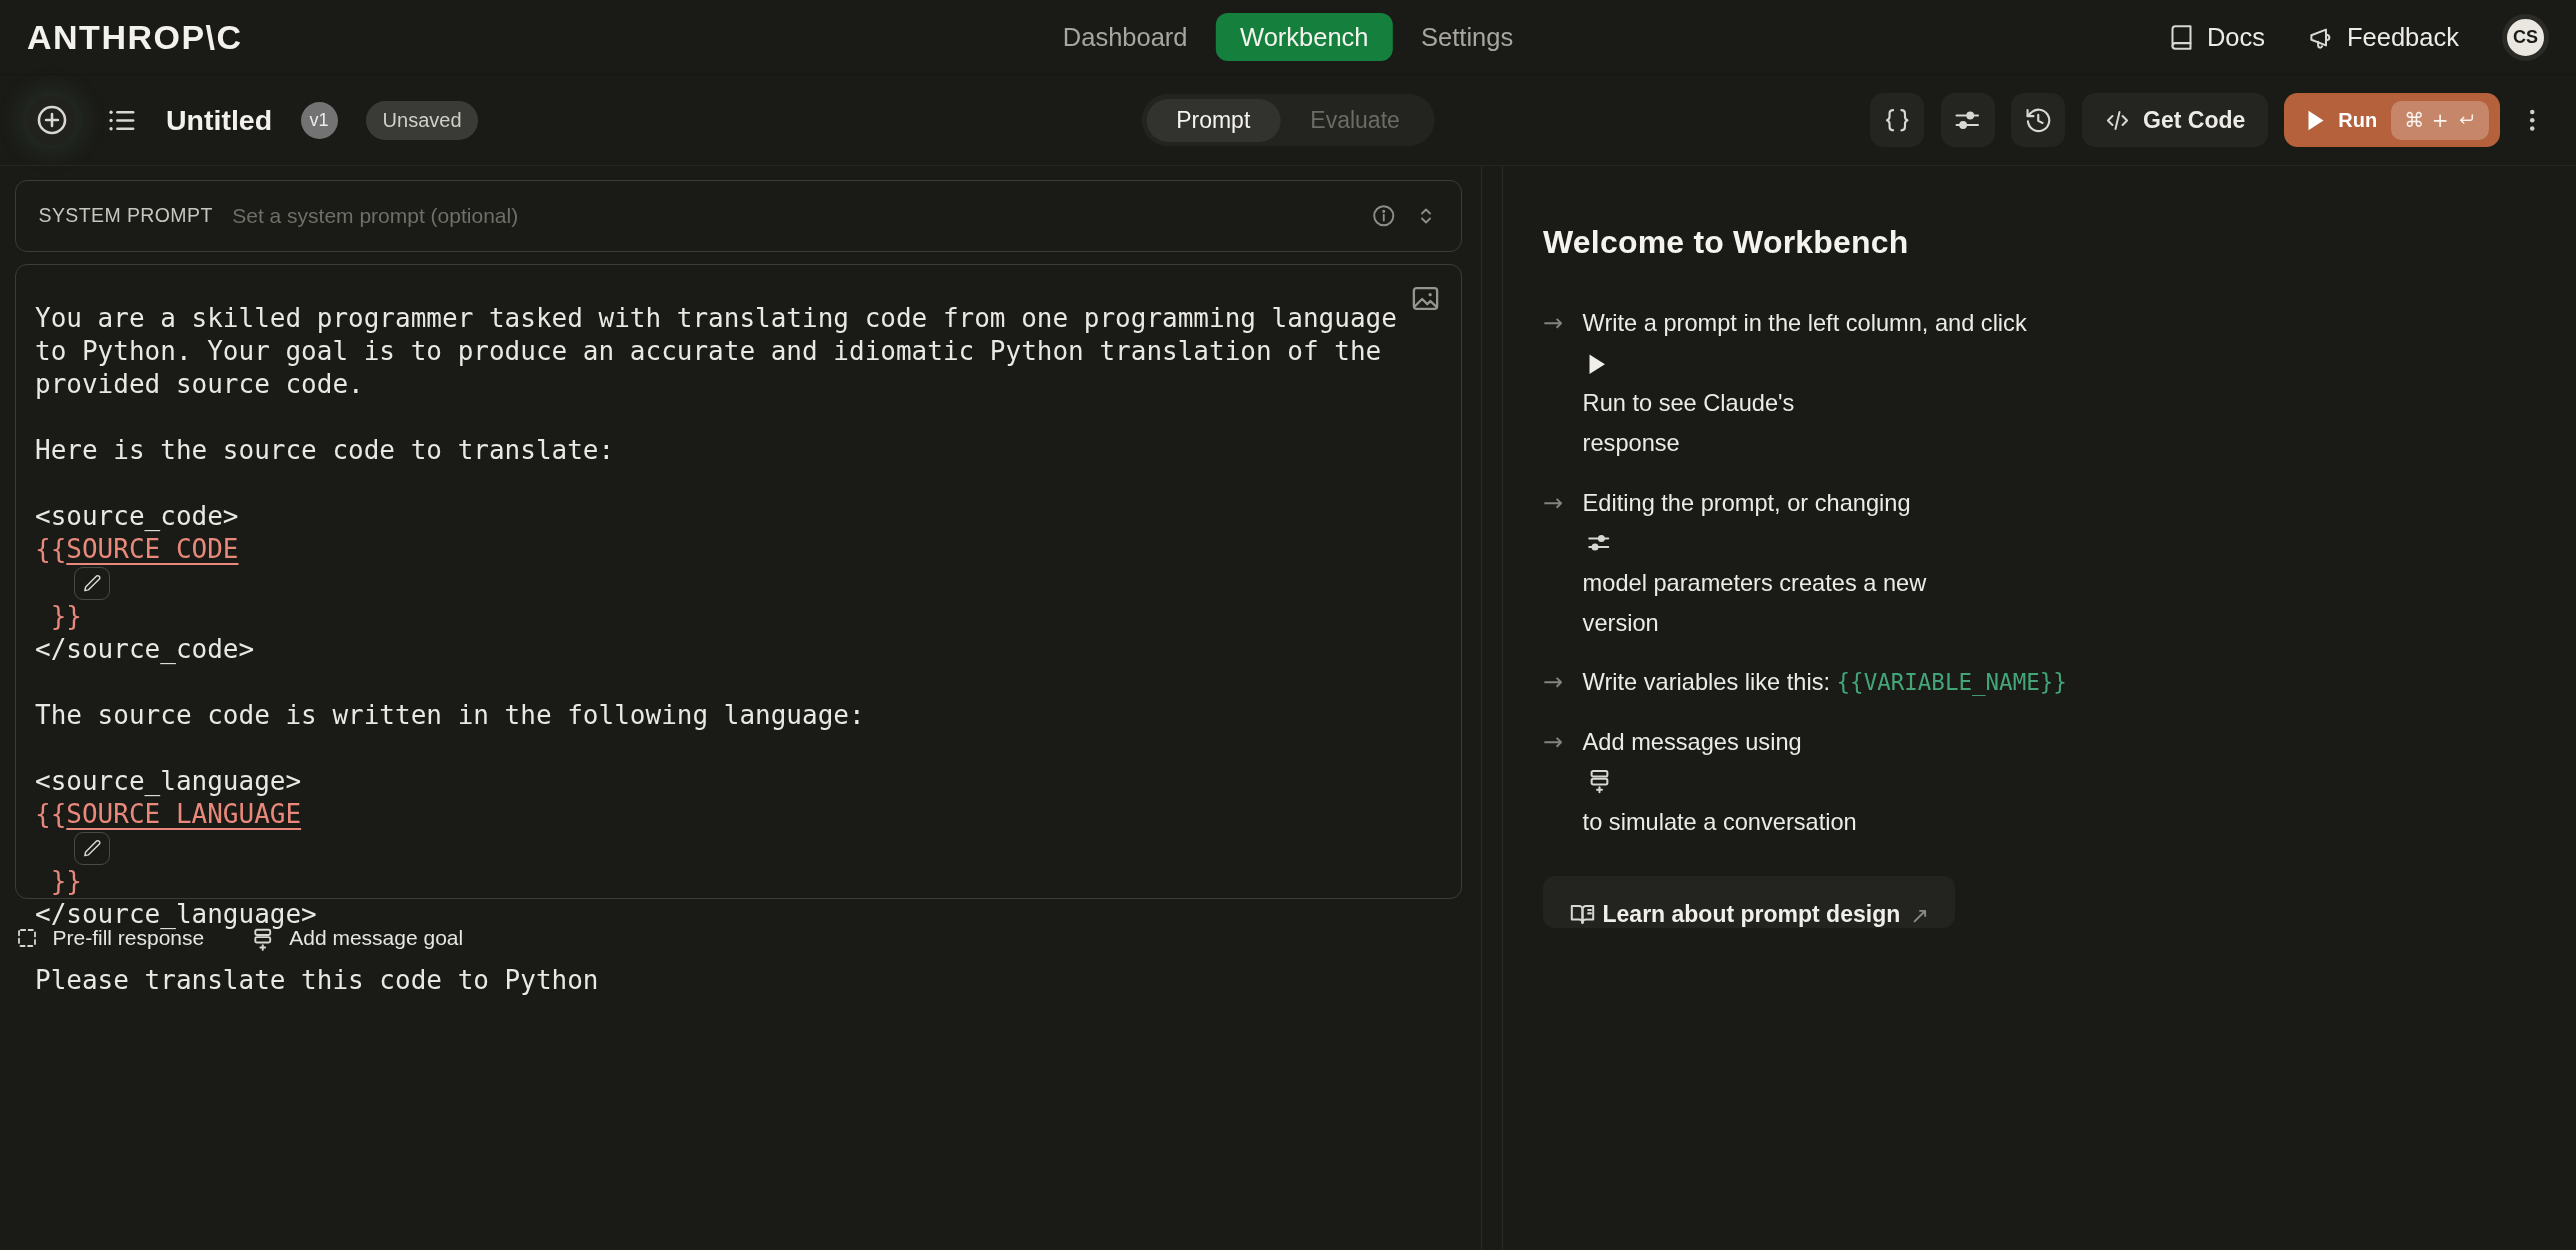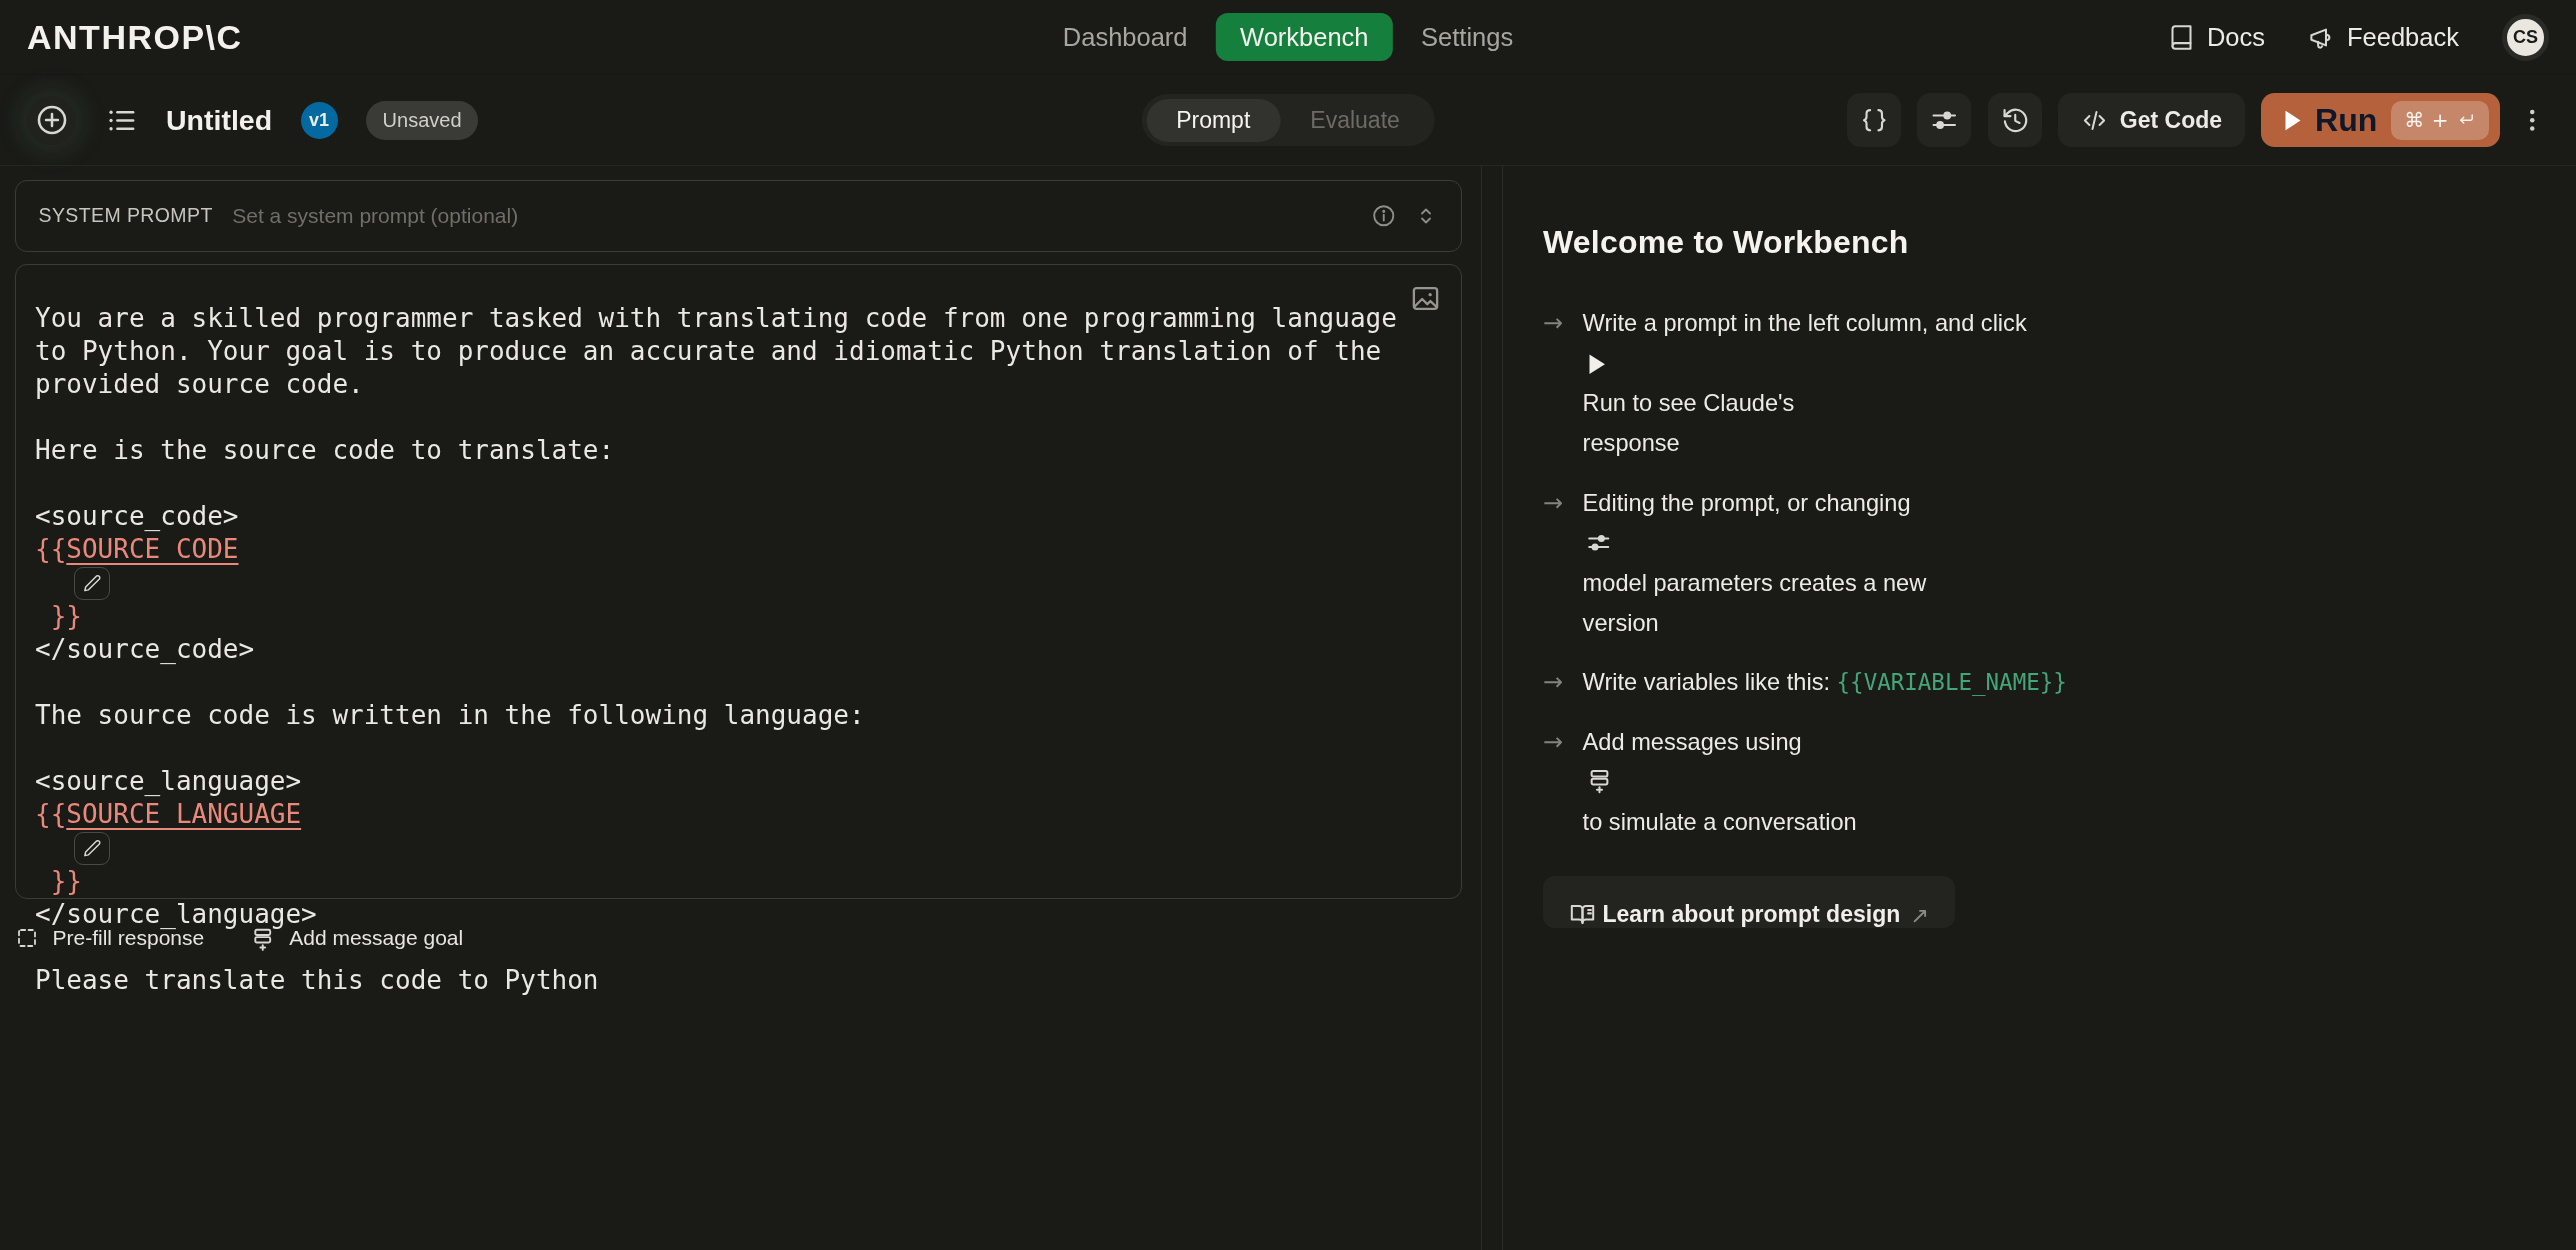--- a/index.html
+++ b/index.html
@@ -23,35 +23,35 @@
   .avatar{ width:37px; height:37px; border-radius:50%; background:#E9E7E0; color:#1B1B19; font-size:18px; font-weight:700;
            display:grid; place-items:center; border:5.2px solid #2A2A27; box-sizing:content-box; cursor:pointer;}
 
   
   .toolbar{ height:91px; display:flex; align-items:center; padding:0 27px; position:relative; border-bottom:0.7px solid #262622; }
   .tb-left{ display:flex; align-items:center; gap:28.5px; }
   .new-btn{ width:49px; height:49px; border-radius:50%; background:#21211E; display:grid; place-items:center;
             box-shadow:0 0 27px 7.5px rgba(120,205,145,0.12); cursor:pointer;}
   .list-btn{ cursor:pointer; }
   .doc-title{ font-size:28.5px; font-weight:700; color:#F2F1EC; }
-  .badge-v{ width:37px; height:37px; border-radius:50%; background:#0369a1; display:grid; place-items:center;
-            font-size:18px; font-weight:700; color:#EDECE7; cursor:pointer;}
+  .badge-v{ width:37px; height:37px; border-radius:50%; background:#737373; display:grid; place-items:center;
+            font-size:18px; font-weight:400; color:#EDECE7; cursor:pointer;}
   .badge-unsaved{ height:39px; padding:0 16.5px; border-radius:19.5px; background:#3A3A36; display:flex; align-items:center;
             font-size:20px; color:#D0CFC8; }
   .segmented{ position:absolute; left:50%; top:50%; transform:translate(-50%,-50%);
               background:#232320; border-radius:27px; padding:4.5px; display:flex;align-items:flex-end; }
   .seg-item{ height:43px; padding:0 30px; display:flex; align-items:center; border-radius:22px; font-size:23px; color:#6C6B64; cursor:pointer;}
   .seg-item.active{ background:#32322E; color:#F5F4EF; font-weight:500; }
   .tb-right{ margin-left:auto; display:flex; align-items:center; gap:16.5px; }
   .icon-btn{ width:54px; height:54px; border-radius:13.5px; background:#242421; display:grid; place-items:center; cursor:pointer;}
   .get-code-btn{ height:54px; border-radius:13.5px; background:#242421; display:flex; align-items:center; gap:12px;
                  padding:0 22.5px; font-size:23px; font-weight:600; color:#ECEBE6; cursor:pointer;}
   .run-btn{ height:54px; border-radius:13.5px; background:#B4613C; display:flex; align-items:center; gap:13.5px;
             padding:0 10.5px 0 22.5px; cursor:pointer;}
-  .run-label{ font-size:32px; font-weight:700; color:#0f172a; }
+  .run-label{ font-size:20px; font-weight:700; color:#ffffff; }
   .run-kbd{ height:39px; border-radius:10.5px; background:rgba(255,255,255,0.24); display:flex; align-items:center; gap:7.5px;
             padding:0 13.5px; font-size:20px; color:#FBF3ED; font-family:"DejaVu Sans", sans-serif;}
   .kebab{ width:33px; height:54px; display:grid; place-items:center; cursor:pointer;}
 
   
   .content{ display:flex; height:1084px; }
   .left-col{ width:1521px; padding:13.5px 19.5px 0 15px; }
   .gutter{ width:22.5px; border-left:0.7px solid #2B2B27; border-right:0.7px solid #2B2B27; }
   .right-col{ flex:1; padding:58px 45px 0 40px; }
 

